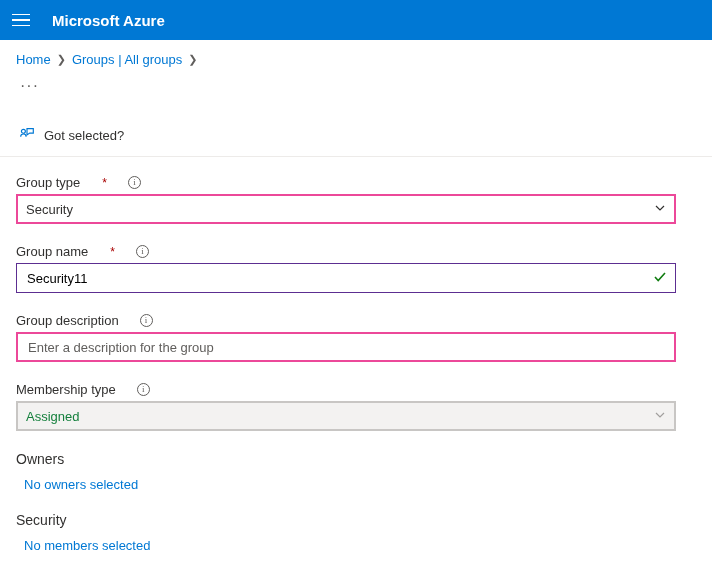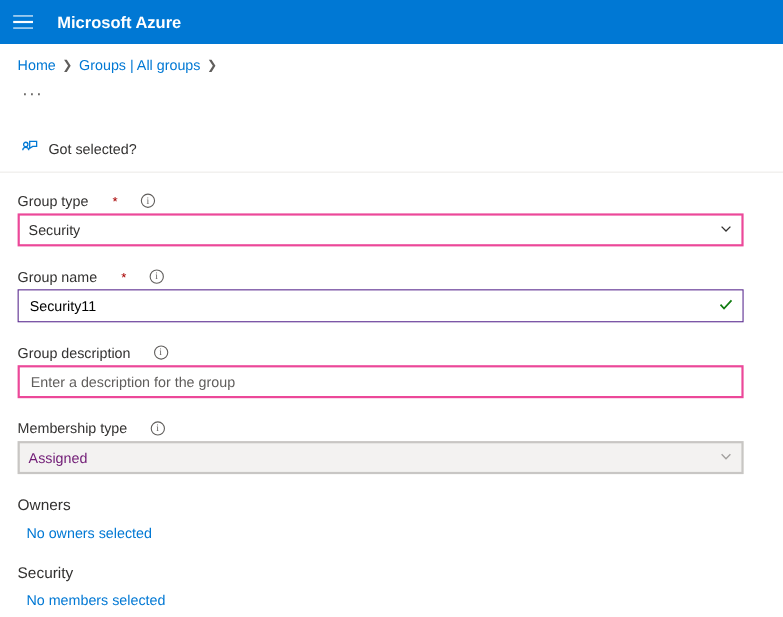--- a/index.html
+++ b/index.html
@@ -74,21 +74,21 @@
   .control.select { cursor:pointer; justify-content:space-between; }
   .control.select .chev-down svg { width:12px; height:12px; }
   .control.input input {
     border:none; outline:none; width:100%; font-size:13px; font-family:inherit;
     background:transparent;
   }
   .control.input input::placeholder { color:#605e5c; }
   .control.validated { border:1px solid #5c2e91; }
   .control.validated .check { position:absolute; right:8px; }
   .control.validated .check svg { width:14px; height:14px; stroke:#107c10; }
-  .control.disabled { background:#f3f2f1; border-color:#c8c6c4; color:#701a75; }
+  .control.disabled { background:#f3f2f1; border-color:#c8c6c4; color:#15803d; }
   .control.disabled .chev-down svg path { stroke:#a19f9d; }
   .section-heading { font-size:14px; margin: 4px 0 10px 0; }
   .link-action { color:#0078d4; cursor:pointer; padding-left:8px; font-size:13px; }
 </style>
 </head>
 <body>
 
 <div class="topbar">
   <div class="hamburger">
     <span></span>

